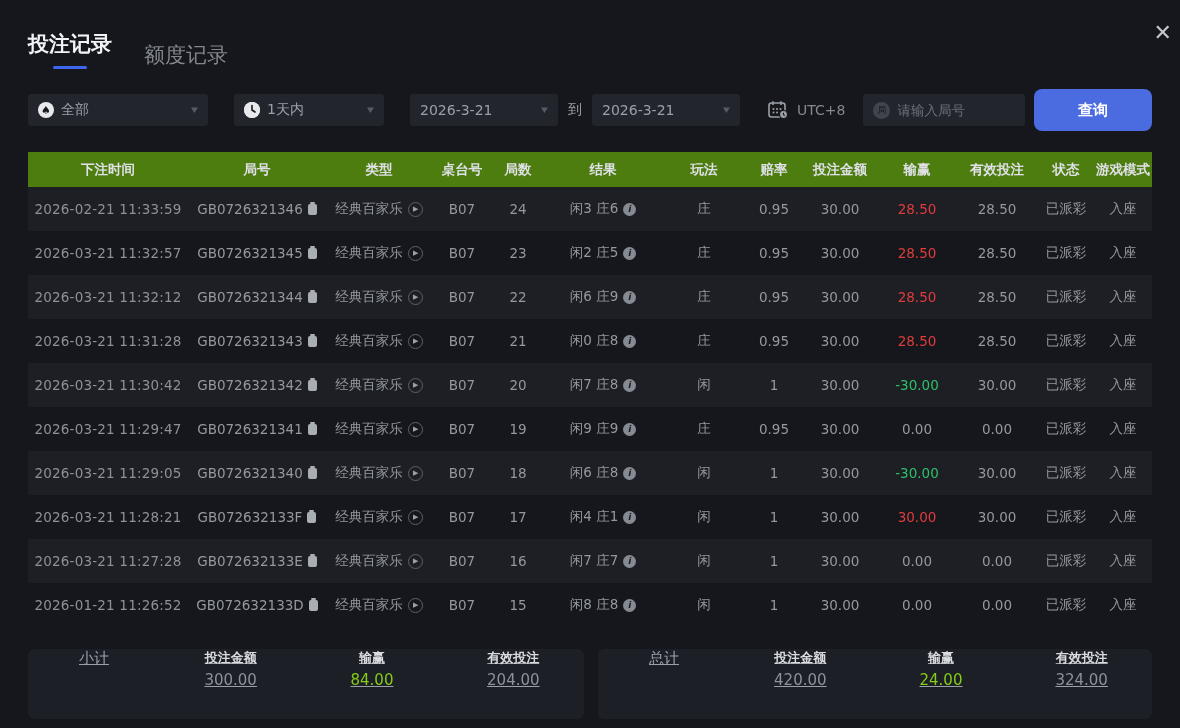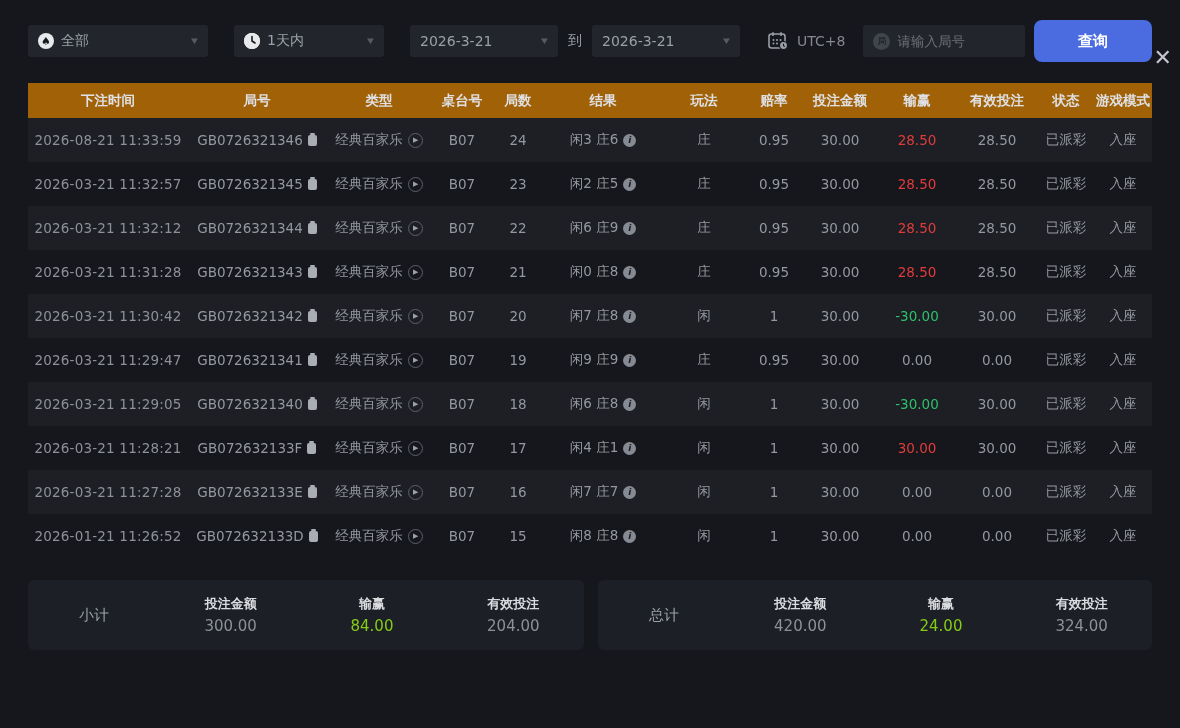--- a/index.html
+++ b/index.html
@@ -43,58 +43,68 @@
     display:inline-flex; align-items:center; justify-content:center; font-size:9px; margin-right:7px; flex:0 0 auto; }
   .search-box input { background:transparent; border:none; outline:none; width:100%; font-size:13.5px; color:#c6c9ce; font-family:inherit; }
   .search-box input::placeholder { color:#6c7078; }
   .query-btn { margin-left:auto; width:118px; height:42px; background:#4a6ce0; border:none; border-radius:8px;
     color:#ffffff; font-size:15px; font-weight:bold; cursor:pointer; font-family:inherit; }
 
   
   .table { margin-top:26px; }
   .tr, .thead { display:grid; grid-template-columns:160px 138px 106px 60px 52px 118px 84px 56px 76px 78px 82px 56px 58px;
     align-items:center; }
-  .thead { height:35px; background:#a16207; }
+  .thead { height:35px; background:#4d7c0f; }
   .th { text-align:center; font-size:13.5px; font-weight:bold; color:#dfe1e6; white-space:nowrap; }
   .tr { height:44px; }
   .tr.alt { background:#1d1f25; }
   .td { text-align:center; font-size:13.5px; color:#94999f; white-space:nowrap;
     display:flex; align-items:center; justify-content:center; gap:5px; }
   .col-time .cell-text { color:#8d9198; letter-spacing:.2px; }
   .state-red { color:#e03c3c; }
   .state-green { color:#2ec06a; }
 
   .ico-copy { position:relative; width:9px; height:11px; background:#a9adb4; border-radius:2px; display:inline-block; cursor:pointer; }
   .ico-copy::before { content:""; position:absolute; left:2px; top:-2px; width:5px; height:2px; background:#a9adb4; border-radius:1px; }
   .ico-play { width:15px; height:15px; border-radius:50%; border:1px solid #5c606a; color:#9aa0a8;
     display:inline-flex; align-items:center; justify-content:center; font-size:7px; padding-left:1px; cursor:pointer; flex:0 0 auto; }
   .ico-info { width:13px; height:13px; border-radius:50%; background:#868b93; color:#1b1c21; font-weight:bold;
     display:inline-flex; align-items:center; justify-content:center; font-size:9px; font-style:italic; cursor:pointer; flex:0 0 auto; }
 
   
   .summaries { margin-top:22px; display:flex; gap:14px; }
-  .panel { background:#1d1f26; border-radius:6px; height:70px; display:flex; align-items:center; }
+  .panel { background:#1d1f26; border-radius:6px; height:70px; display:flex; align-items:flex-start;text-decoration:underline; }
   .panel-left { width:562px; }
   .panel-right { width:560px; }
   .panel .title { width:132px; text-align:center; font-size:15px; color:#9aa0a8; }
   .panel .stats { flex:1; display:flex; }
   .stat { flex:1; text-align:center; }
   .stat .s-label { font-size:13px; font-weight:bold; color:#d9dbdf; margin-bottom:4px; }
   .stat .s-value { font-size:15px; color:#8d9198; }
   .stat .s-value.state-red { color:#84cc16; }
 
   svg { display:block; }
 </style>
 </head>
 <body>
 
 <div class="page">
 
   <div class="close-x">✕</div>
 
+  <div class="tabs">
+    <div class="tab active">
+      <span class="lbl">投注记录</span>
+      <span class="underline"></span>
+    </div>
+    <div class="tab">
+      <span class="lbl">额度记录</span>
+
+    </div>
+  </div>
 
   <div class="filters">
     <div class="dd dd-game">
       <span class="circle-ico">♠</span>
       <span>全部</span>
       <span class="chev">▼</span>
     </div>
     <div class="dd dd-time">
       <span class="circle-ico">
         <svg width="16" height="16" viewBox="0 0 16 16">
@@ -150,21 +160,21 @@
         <div class="th col-odds">赔率</div>
         <div class="th col-bet_amount">投注金额</div>
         <div class="th col-win_loss">输赢</div>
         <div class="th col-valid_bet">有效投注</div>
         <div class="th col-status">状态</div>
         <div class="th col-mode">游戏模式</div>
       </div>
     <div>
         <div class="tr alt">
           <div class="td col-time">
-            <span class="cell-text">2026-08-21 11:33:59</span>
+            <span class="cell-text">2026-02-21 11:33:59</span>
           </div>
           <div class="td col-game_id">
             <span class="cell-text">GB0726321346</span>
             <span class="ico-copy"></span>
           </div>
           <div class="td col-type">
             <span class="cell-text">经典百家乐</span>
             <span class="ico-play">▶</span>
           </div>
           <div class="td col-table_no">

